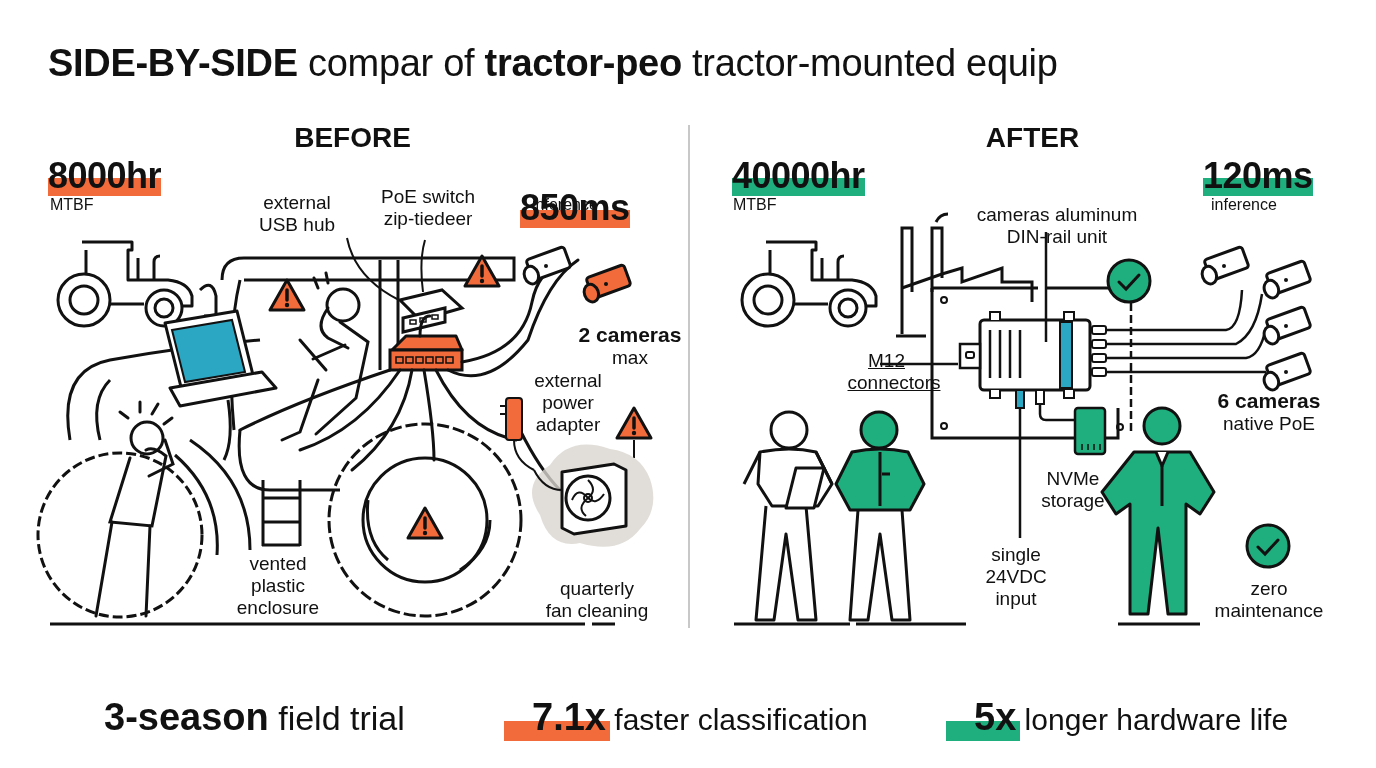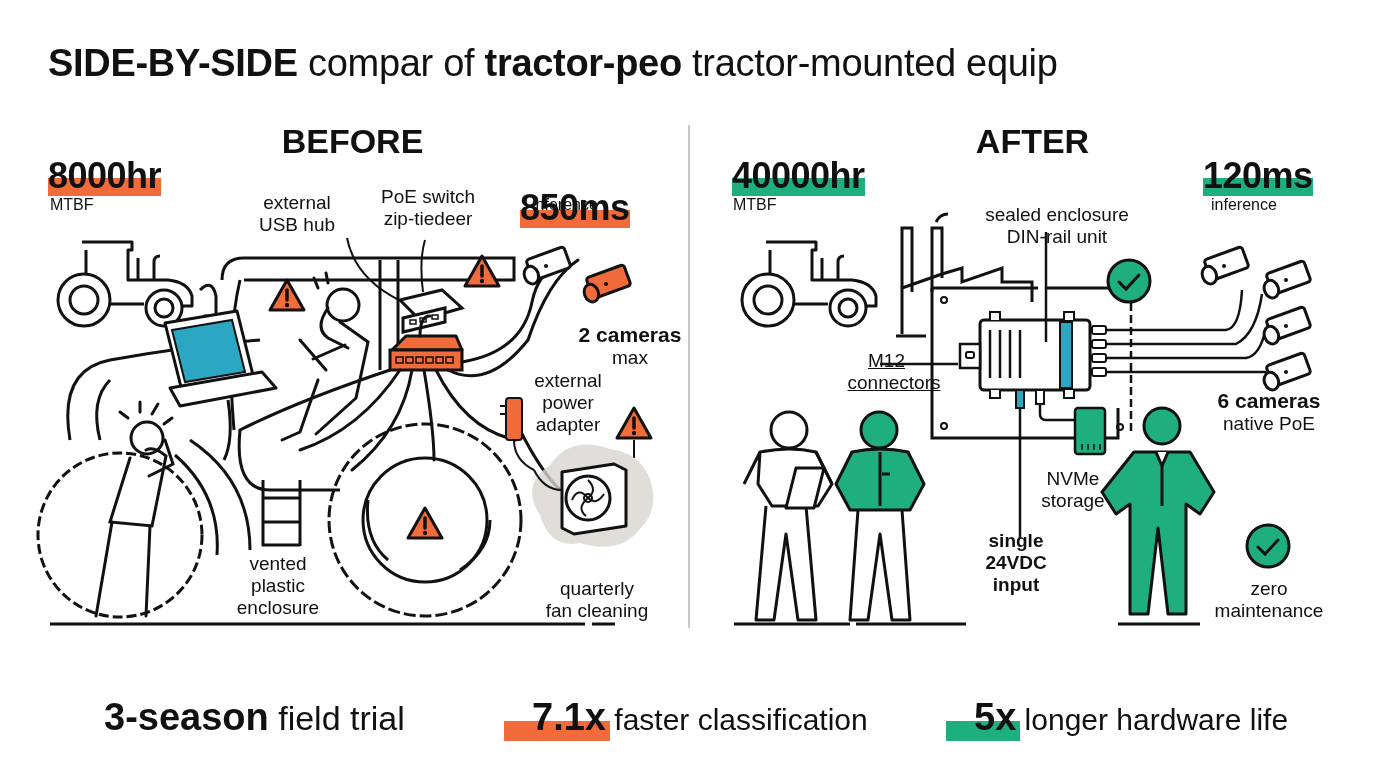--- a/index.html
+++ b/index.html
@@ -1,21 +1,21 @@
 <!DOCTYPE html>
 <html><head>
 <meta charset="utf-8">
 <style>
   html,body{margin:0;padding:0;background:#ffffff;}
   body{width:1376px;height:768px;position:relative;overflow:hidden;font-family:"Liberation Sans",sans-serif;color:#111;}
   .abs{position:absolute;}
   .title{left:48px;top:42px;font-size:38px;white-space:nowrap;letter-spacing:-0.3px;text-align:right;}
   .title b{font-weight:700;}
   .title span.n{font-weight:400;}
-  .ph{font-size:34px;font-weight:700;text-align:center;}
+  .ph{font-size:28px;font-weight:700;text-align:center;}
   .metric{font-size:36px;font-weight:700;line-height:36px;letter-spacing:-0.5px;position:absolute;}
   .metric .hl{position:absolute;left:0;right:0;bottom:-2px;height:18px;z-index:0;}
   .metric .t{position:relative;z-index:1;}
   .sub{font-size:16px;font-weight:400;}
   .lbl{font-size:19px;line-height:22px;text-align:center;white-space:nowrap;}
   .lbl b{font-weight:700;font-size:21px;}
   .divider{left:688px;top:125px;width:2px;height:503px;background:#c8c8c8;}
   svg{position:absolute;left:0;top:0;}
   .foot{top:696px;font-size:34px;white-space:nowrap;}
   .foot .big{font-weight:700;font-size:38px;position:relative;display:inline-block;}
@@ -80,36 +80,36 @@
 </div>
 <div class="abs sub" style="left:733px;top:196px;">MTBF</div>
 
 <div class="metric" style="left:1203px;top:158px;">
   <div class="hl" style="background:#1FAE7E;"></div>
   <span class="t">120ms</span>
 </div>
 <div class="abs sub" style="left:1211px;top:196px;">inference</div>
 
 <div class="abs lbl" style="left:968px;top:204px;width:178px;">
-  <div>sealed enclosure</div>
+  <div>cameras aluminum</div>
     <div>DIN-rail unit</div>
 </div>
 <div class="abs lbl" style="left:836px;top:350px;width:116px;text-decoration:underline;">
   <div style="text-align:left;padding-left:32px;">M12</div>
     <div>connectors</div>
 </div>
 <div class="abs lbl" style="left:1206px;top:390px;width:126px;">
   <div><b>6 cameras</b></div>
     <div>native PoE</div>
 </div>
 <div class="abs lbl" style="left:1030px;top:468px;width:86px;">
   <div>NVMe</div>
     <div>storage</div>
 </div>
-<div class="abs lbl" style="left:976px;top:530px;width:80px;font-weight:bold;">
+<div class="abs lbl" style="left:976px;top:544px;width:80px;">
   <div>single</div>
     <div>24VDC</div>
     <div>input</div>
 </div>
 <div class="abs lbl" style="left:1202px;top:578px;width:134px;">
   <div>zero</div>
     <div>maintenance</div>
 </div>
 
 <svg width="1376" height="768" viewBox="0 0 1376 768" style="z-index:0;pointer-events:none;">

